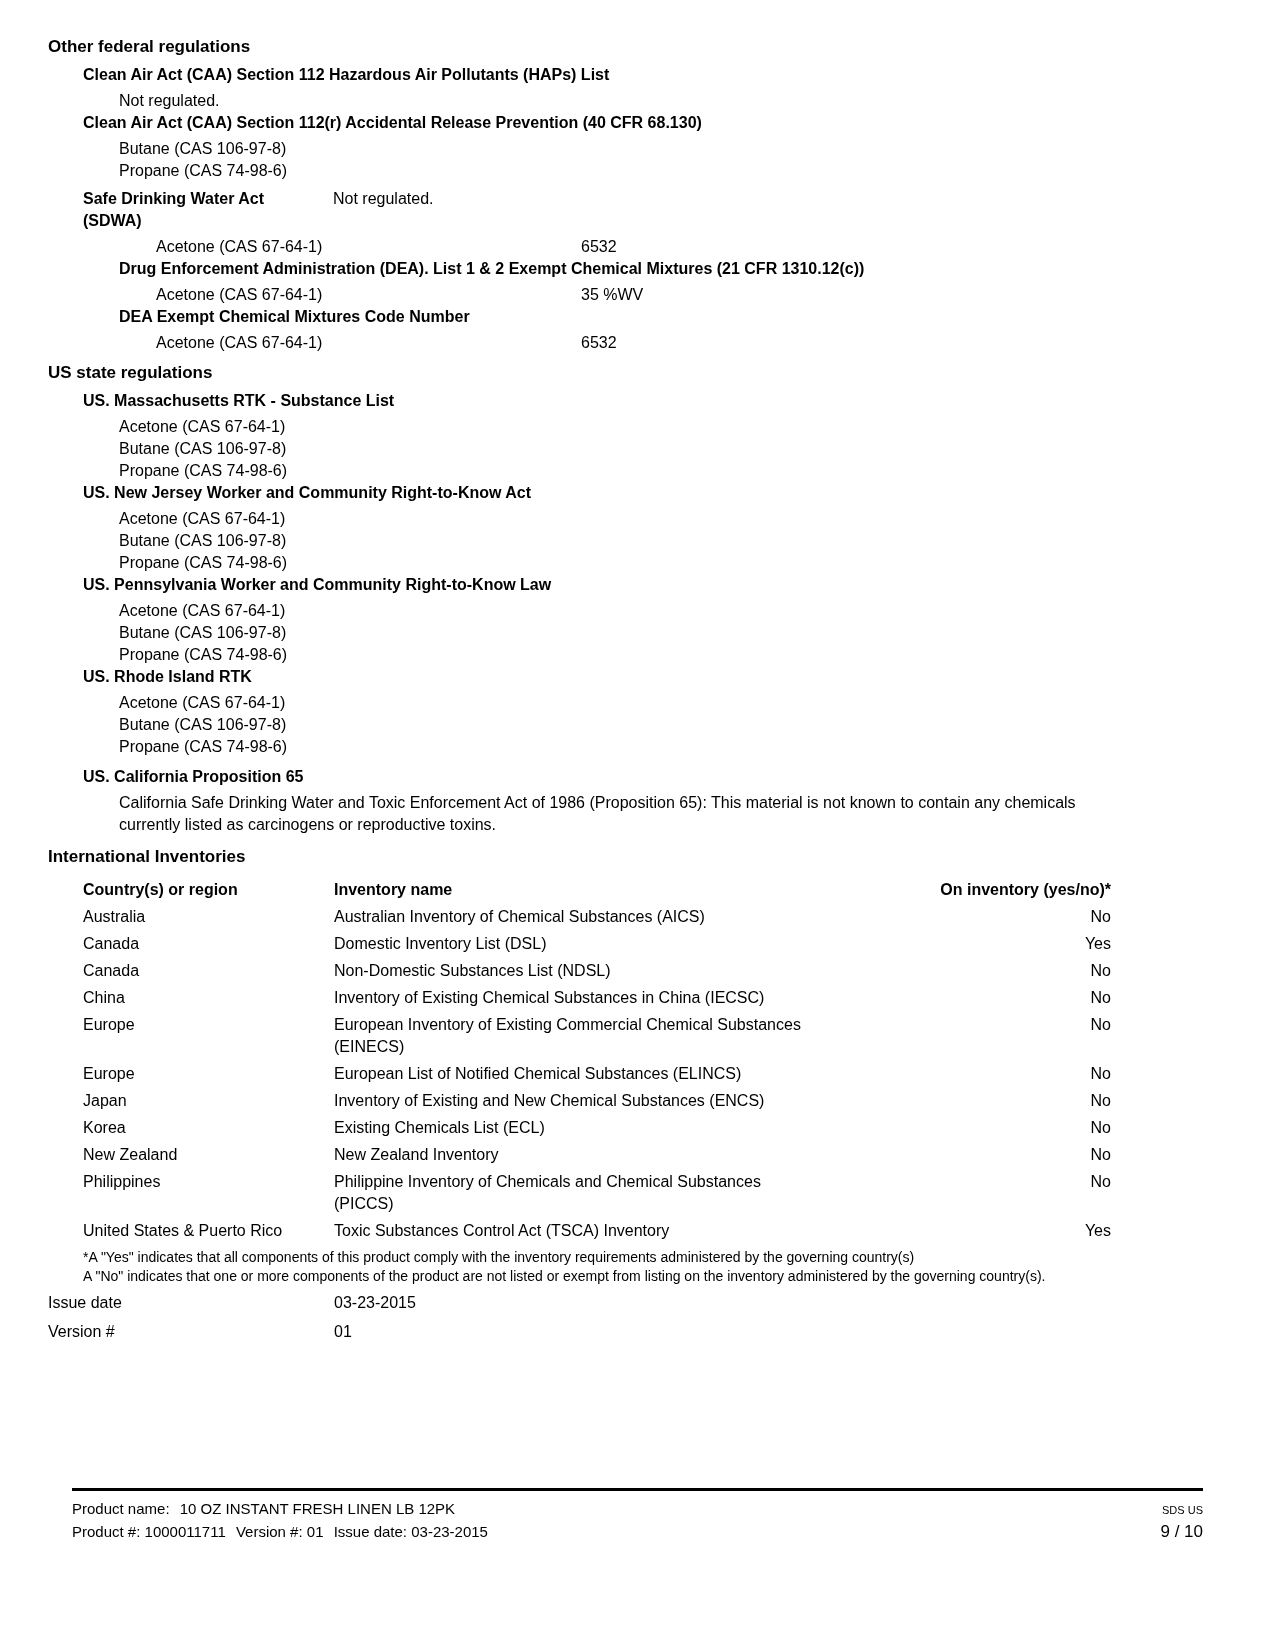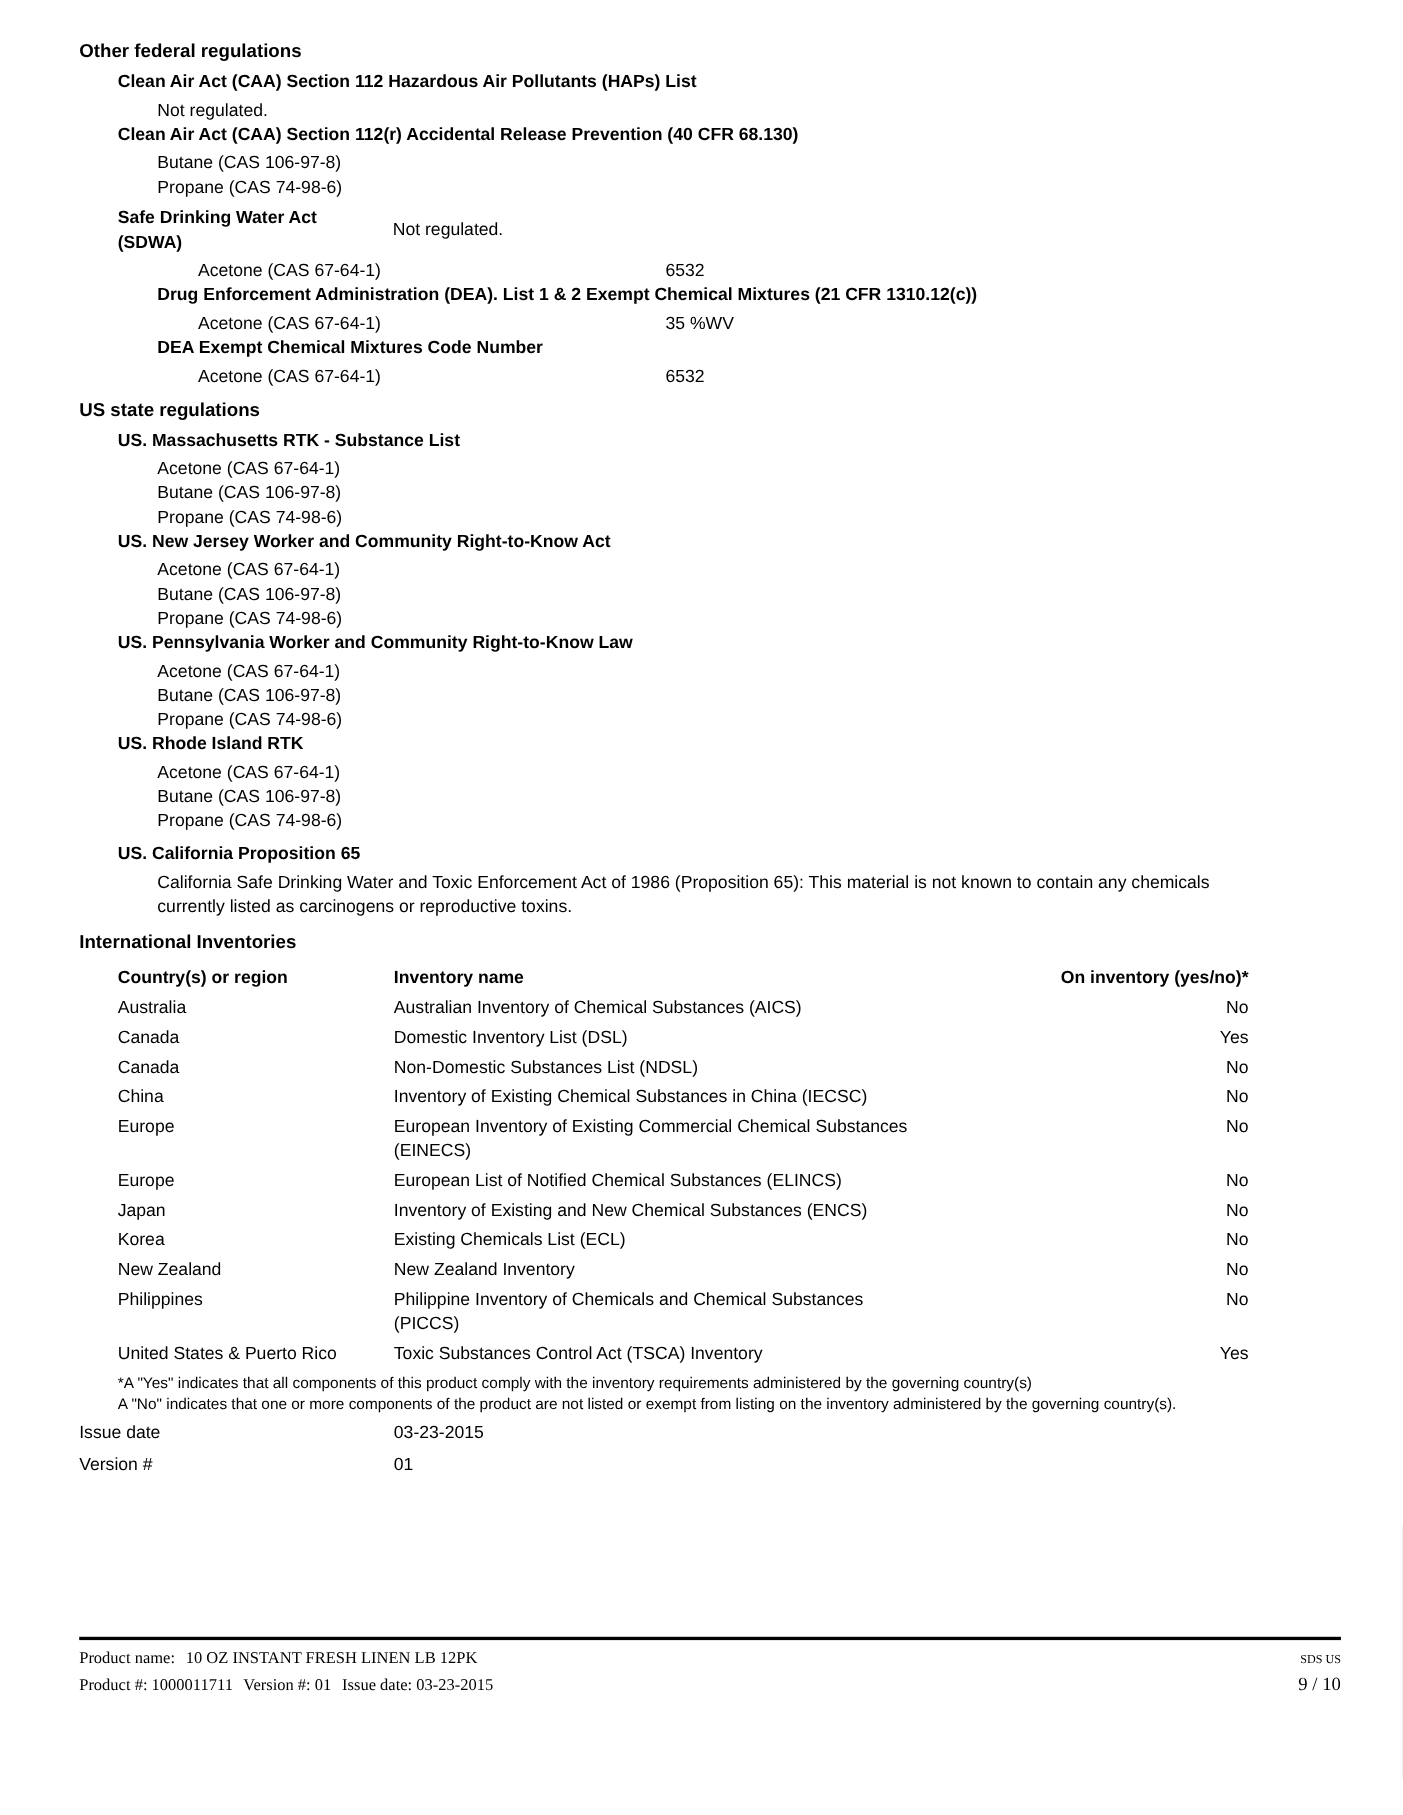--- a/index.html
+++ b/index.html
@@ -5,36 +5,36 @@
   * { margin: 0; padding: 0; box-sizing: border-box; }
   html, body { background: #e8e8e8; }
   .page {
     width: 1275px; height: 1650px;
     margin: 0 auto;
     background: #ffffff;
     color: #000000;
     font-family: "Liberation Sans", sans-serif;
     font-size: 16px;
     line-height: 22px;
-    padding: 36px 72px 0 72px;
+    padding: 36px 72px 0 48px;
     position: relative;
     overflow: hidden;
   }
   .b { font-weight: bold; }
   .sec { font-weight: bold; font-size: 17px; }
   .ind1 { margin-left: 35px; }   
   .ind2 { margin-left: 71px; }   
   .ind3 { margin-left: 108px; }  
   .mt4 { margin-top: 4px; }
   .mt6 { margin-top: 6px; }
   .mt8 { margin-top: 8px; }
   .mt10 { margin-top: 10px; }
   .mt16 { margin-top: 16px; }
 
-  .kv { display: flex; align-items: center; }
+  .kv { display: flex; align-items: flex-start; }
   .kv-sdwa > .k { width: 250px; font-weight: bold; }
   .kv-sdwa > .k { max-width: 250px; }
   .kv-sdwa > .k .wrapbox { width: 220px; }
   .kv-dea > .k { width: 425px; }
   .kv-16 { line-height: 24px; margin-top: 5px; }
   .kv-16 > .k { width: 286px; font-weight: normal; }
 
   .dea-h { max-width: 940px; }
   .prop65-text { max-width: 960px; }
 
@@ -49,21 +49,21 @@
   .footnote {
     margin-left: 35px; margin-top: 4px;
     font-size: 14px; line-height: 19px;
     max-width: 1058px;
   }
 
   .h16 { font-size: 20px; line-height: 26px; font-weight: bold; }
 
   .footer {
     position: absolute;
-    left: 72px; right: 56px; top: 1488px; font-family: Liberation Serif, serif;
+    left: 72px; right: 72px; top: 1488px;
   }
   .footer-rule { border-top: 3px solid #000; width: 100%; }
   .footer-row { display: flex; justify-content: space-between; align-items: baseline; font-size: 15px; line-height: 21px; }
   .footer-row.first { margin-top: 7px; }
   .footer-left > span { margin-right: 6px; }
   .footer-detail { margin-right: 26px; }
   .sds-tag { font-size: 11px; }
   .page-num { font-size: 17px; }
 </style>
 </head>

